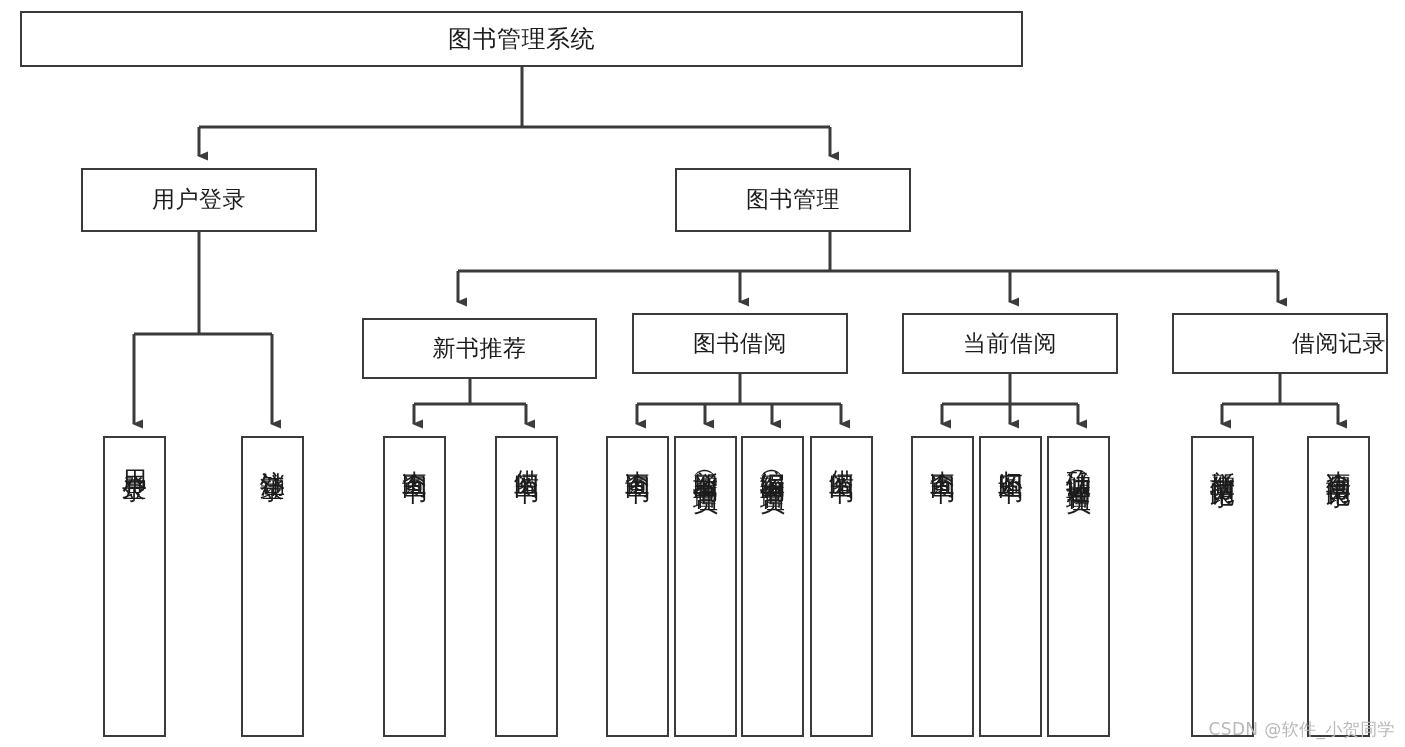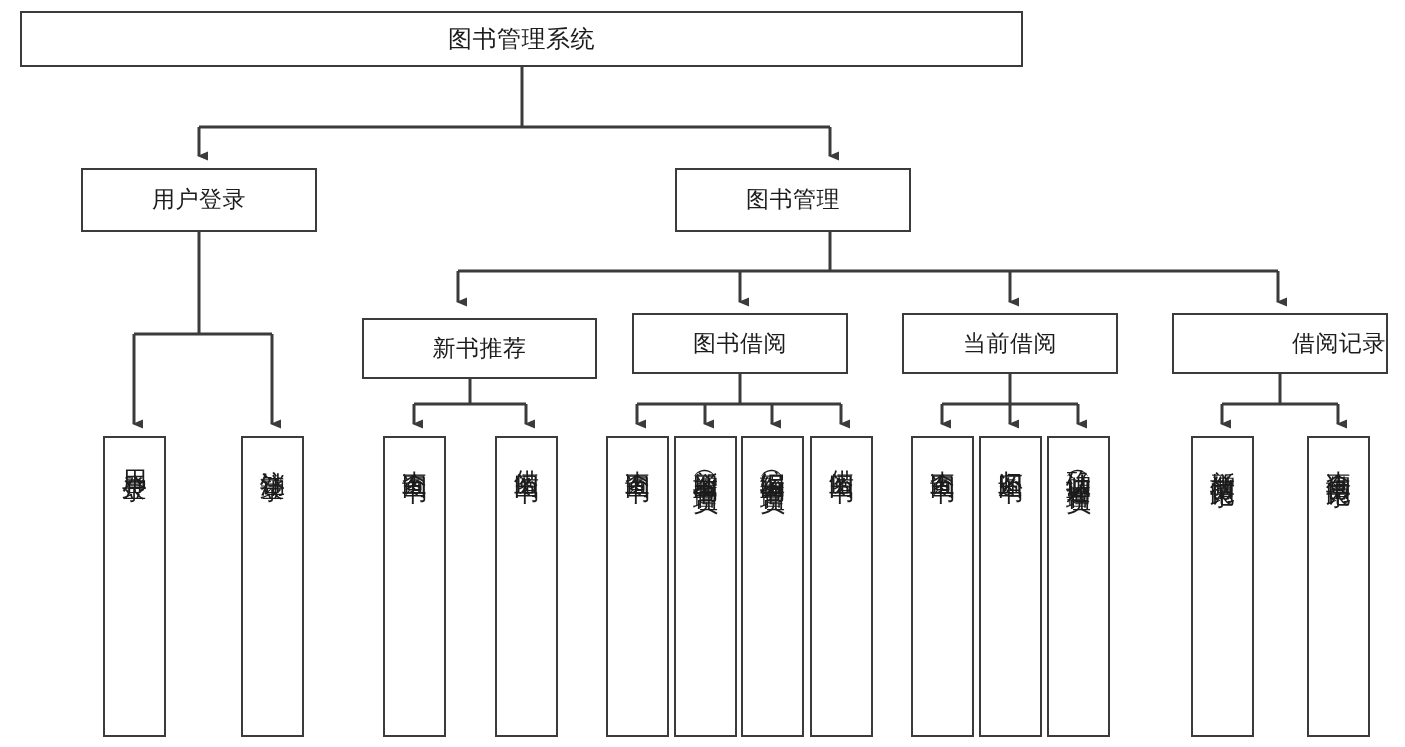--- a/index.html
+++ b/index.html
@@ -200,14 +200,15 @@
   </div>
 
   <div class="node vert" style="left:1191px; top:436px; width:63px; height:301px;">
     <span class="label">新增借阅记录</span>
   </div>
 
   <div class="node vert" style="left:1307px; top:436px; width:63px; height:301px;">
     <span class="label">查询借阅记录</span>
   </div>
 
+  <div id="watermark">CSDN @软件_小贺同学</div>
 
 </div>
 
 </body></html>

